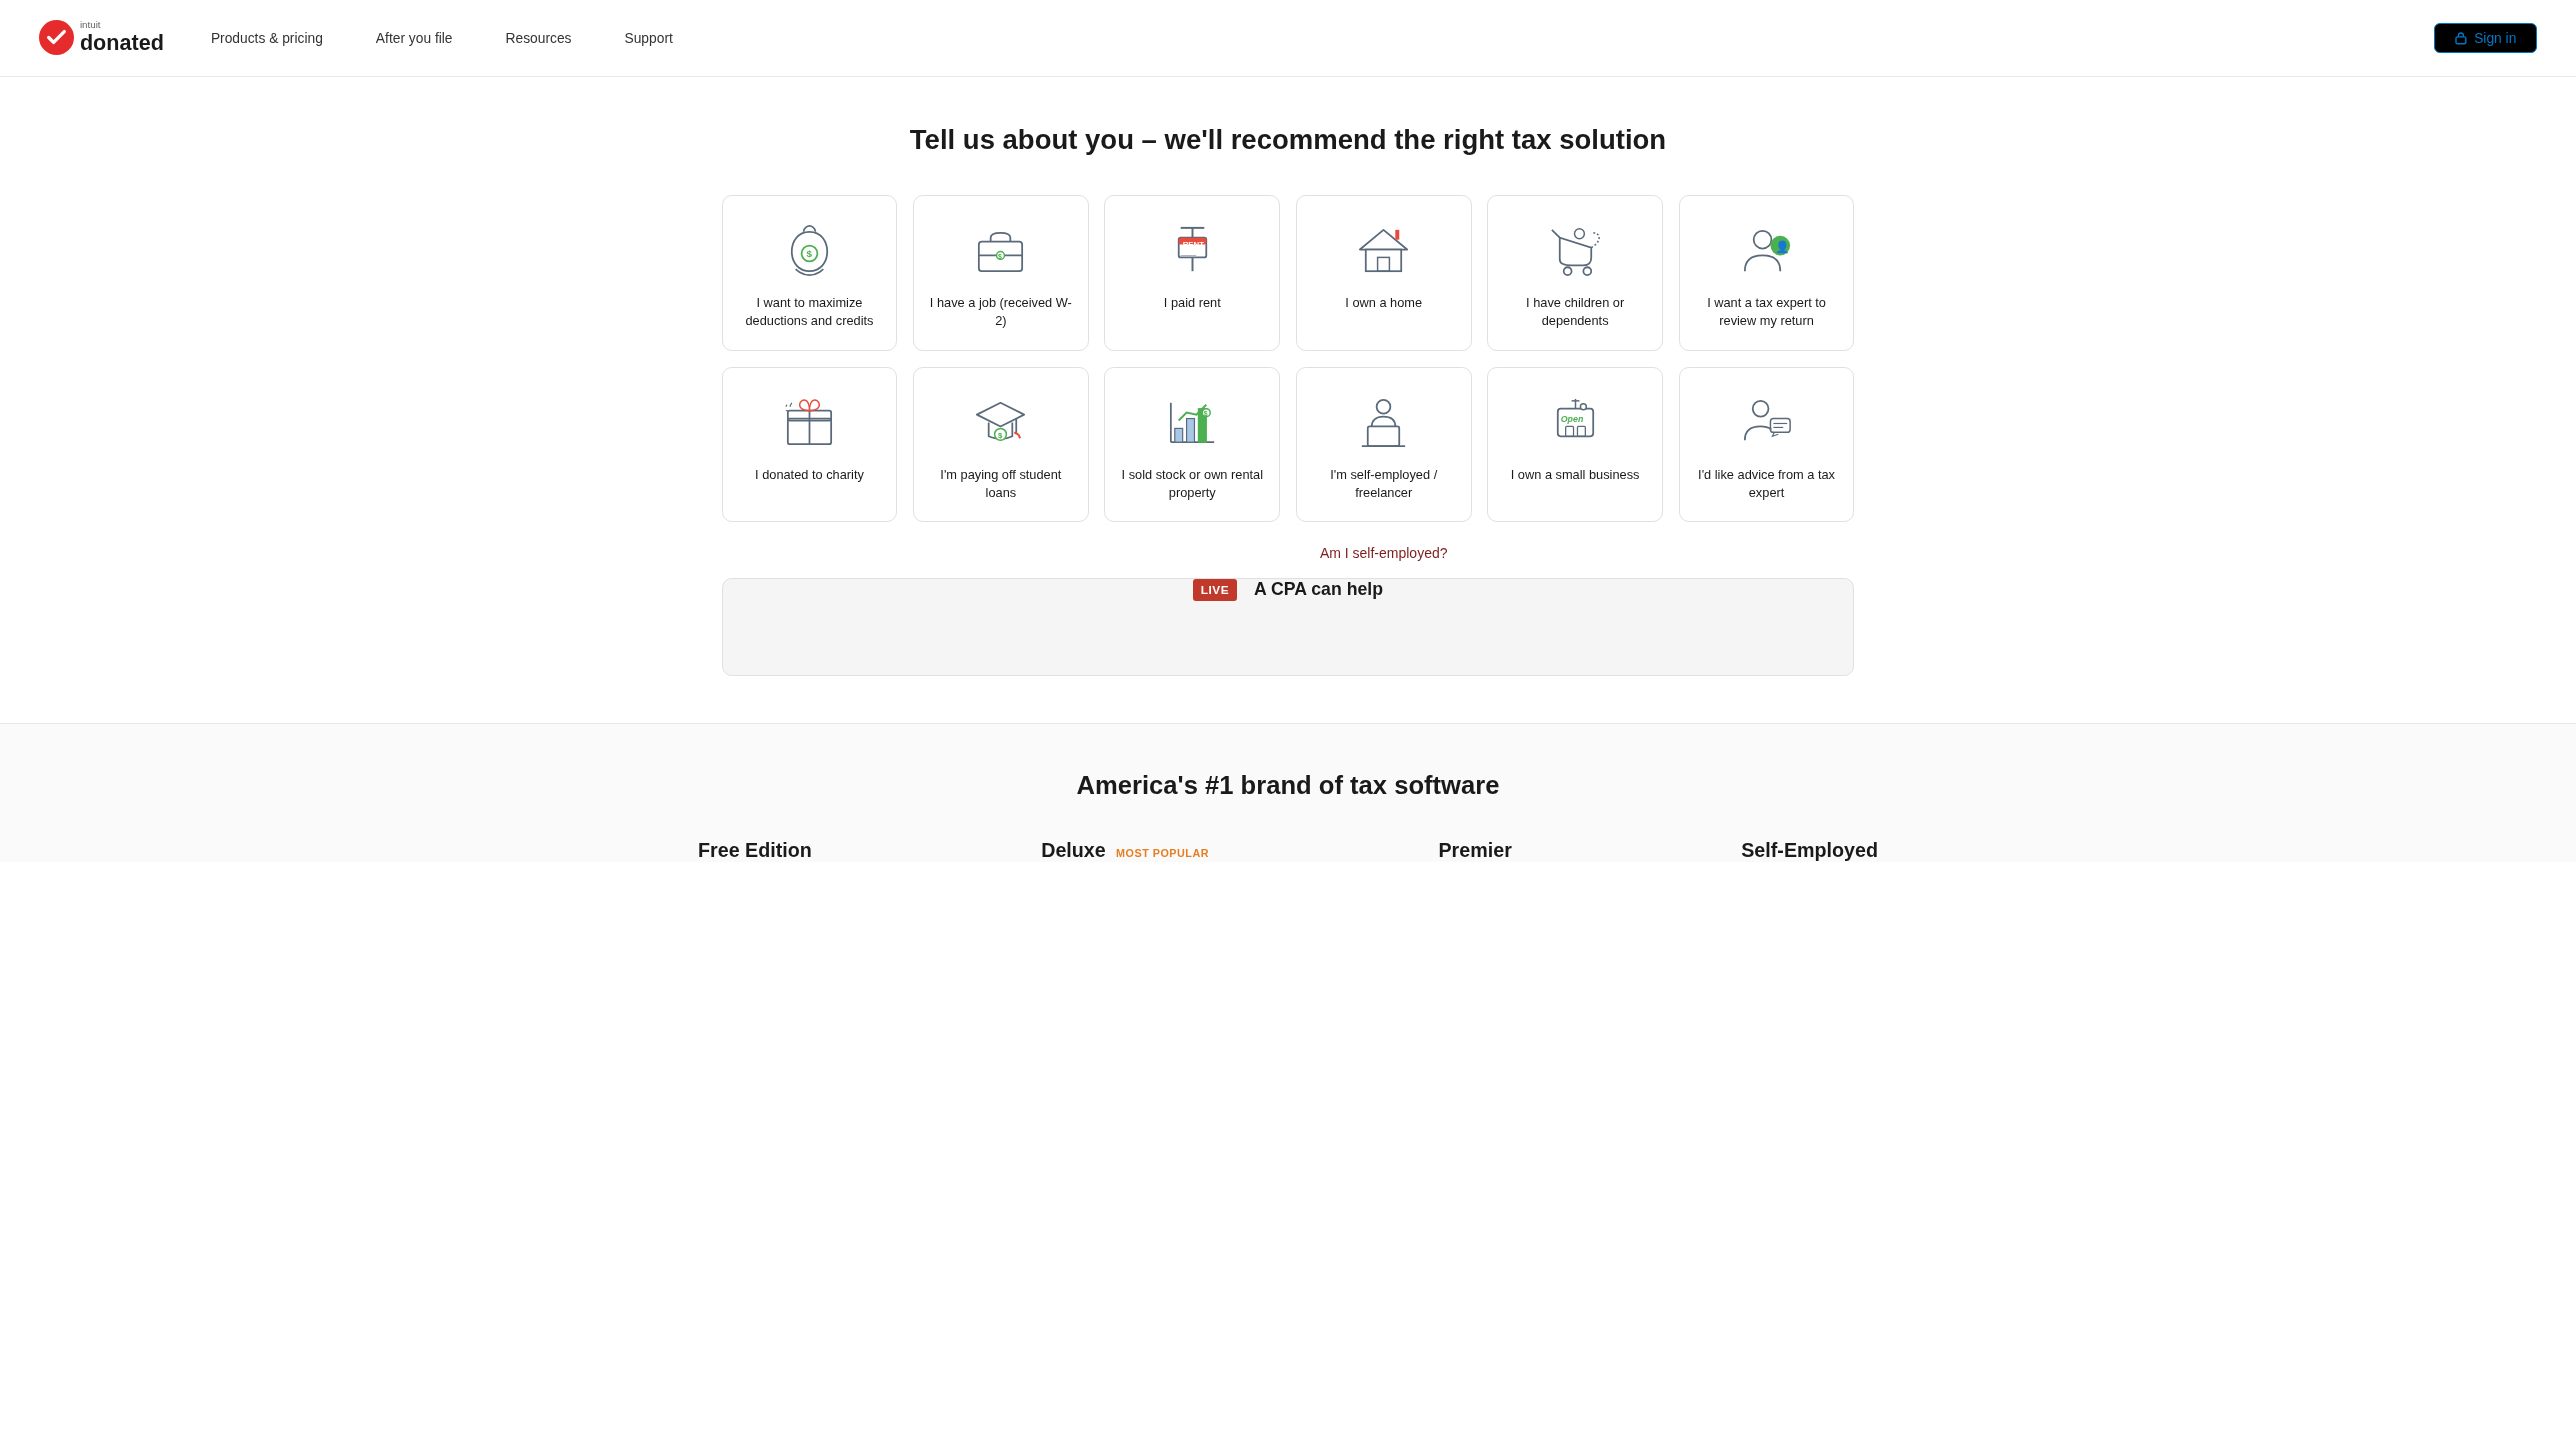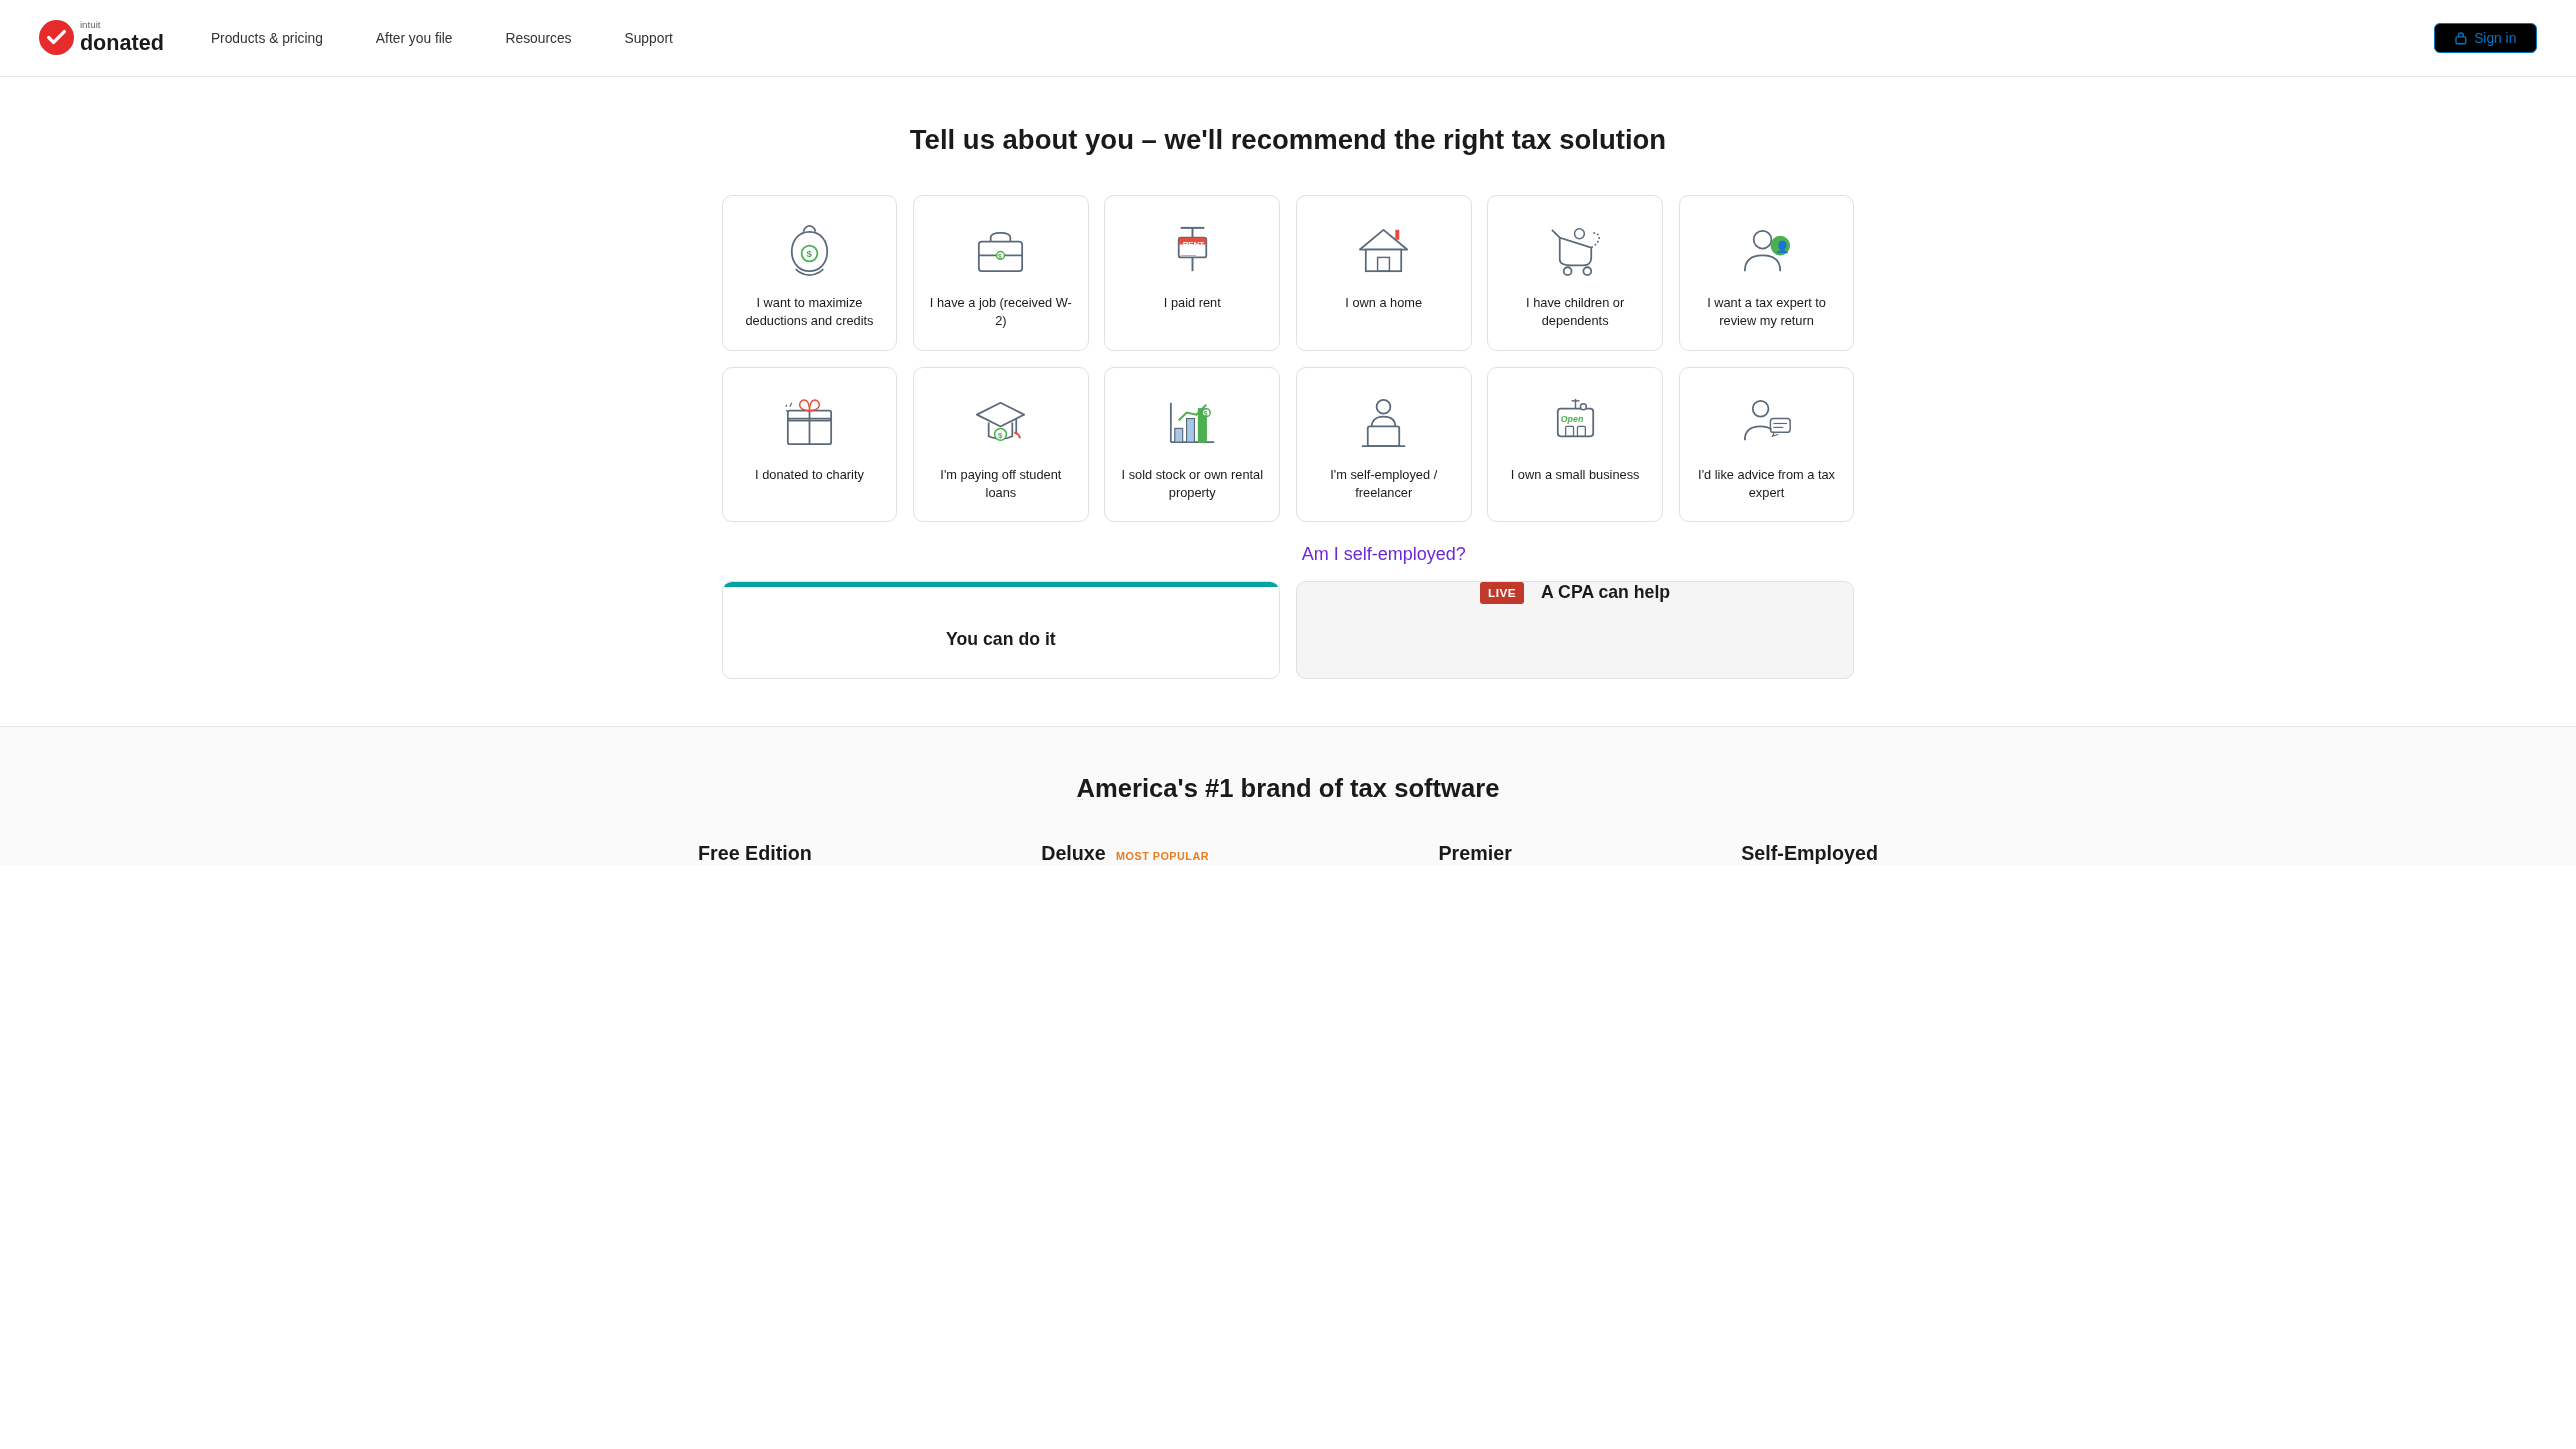--- a/index.html
+++ b/index.html
@@ -111,22 +111,22 @@
       color: #1a1a1a;
       line-height: 1.4;
     }
 
     
     .self-employed-link {
       text-align: center;
       margin-top: 5.9px;
     }
     .self-employed-link a {
-      color: #6d28d9;
-      font-size: 18px;
+      color: #7f1d1d;
+      font-size: 14px;
       text-decoration: none;
       margin-top: 36px;
     }
 
     
     .panels-row {
       display: flex;
       gap: 0;
       margin-top: 15.7px;
       margin-bottom: 47px;
@@ -433,24 +433,20 @@
       <div></div>
       <div></div>
     <div class="self-employed-link">
       <a>Am I self-employed?</a>
     </div>
     <div></div>
       <div></div>
   </div>
 
   <div class="panels-row">
-    <div class="panel-you">
-      <div class="panel-top-bar"></div>
-      <span class="panel-you-label">You can do it</span>
-    </div>
     <div class="panel-cpa">
       <span class="live-badge">LIVE</span>
       <span class="panel-cpa-label">A CPA can help</span>
     </div>
   </div>
 </main>
 
 <section class="america-section">
   <h2 class="america-title">America's #1 brand of tax software</h2>
   <div class="editions-row">

